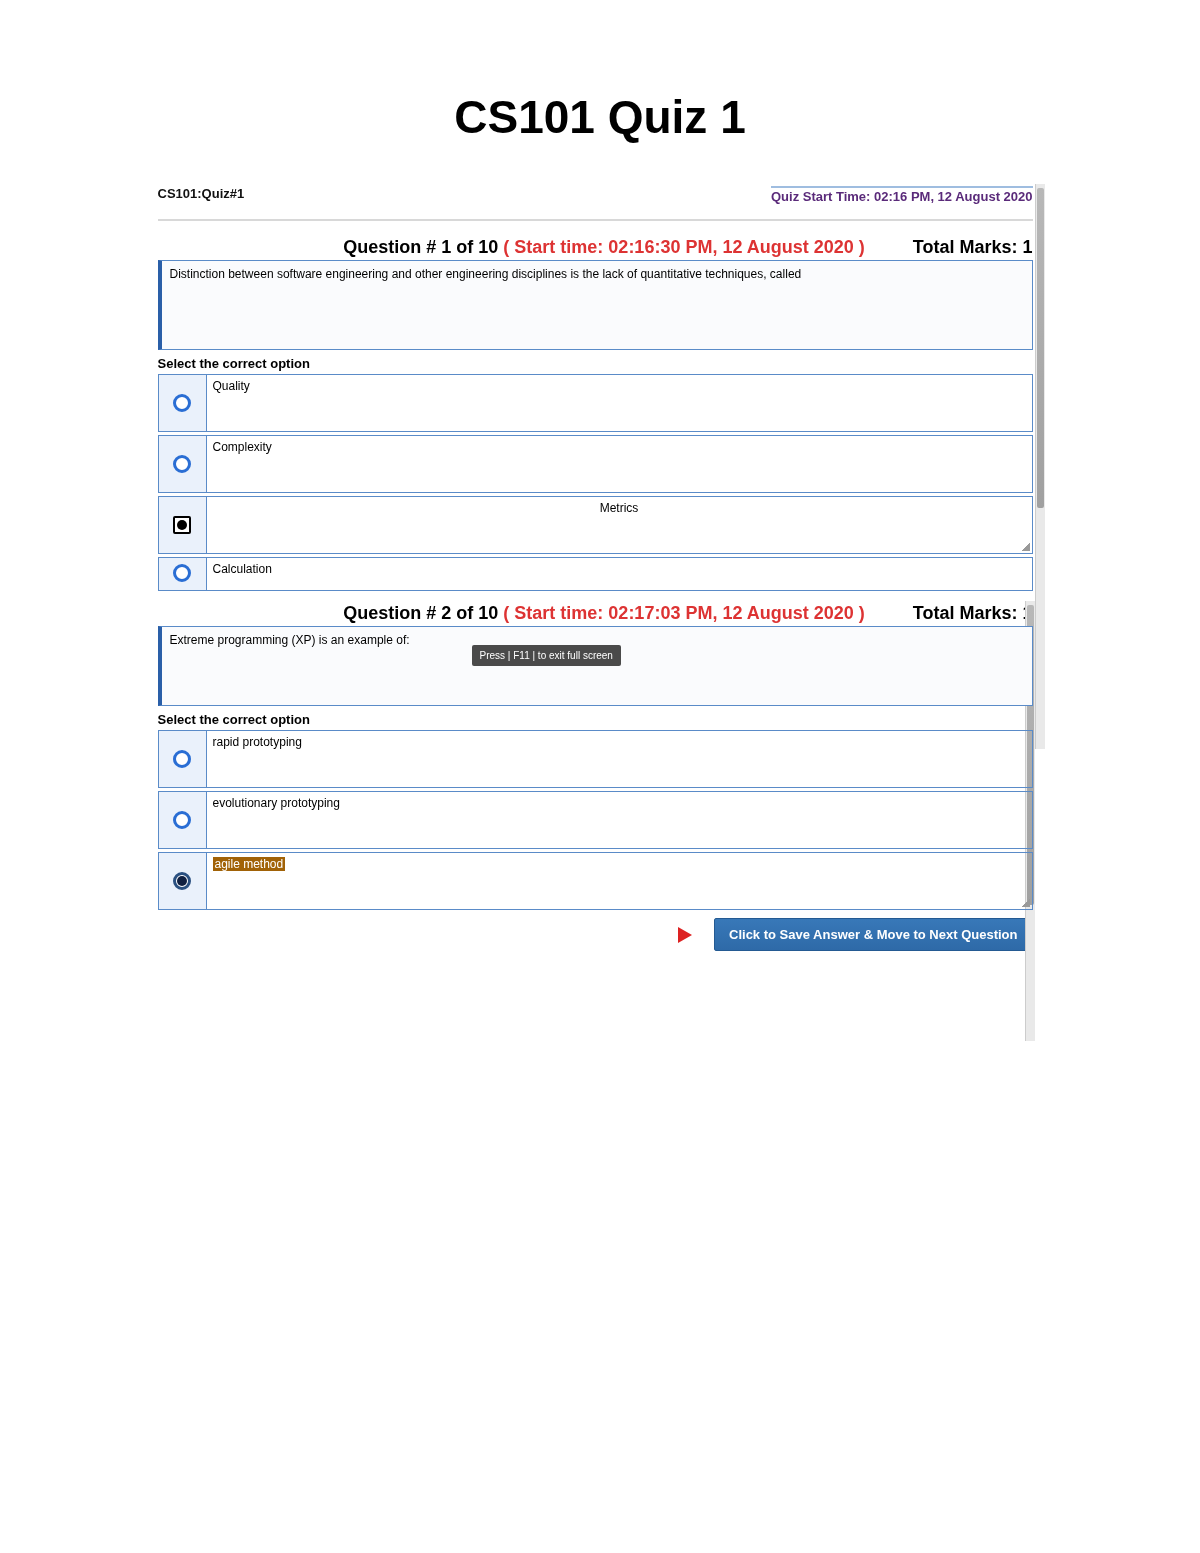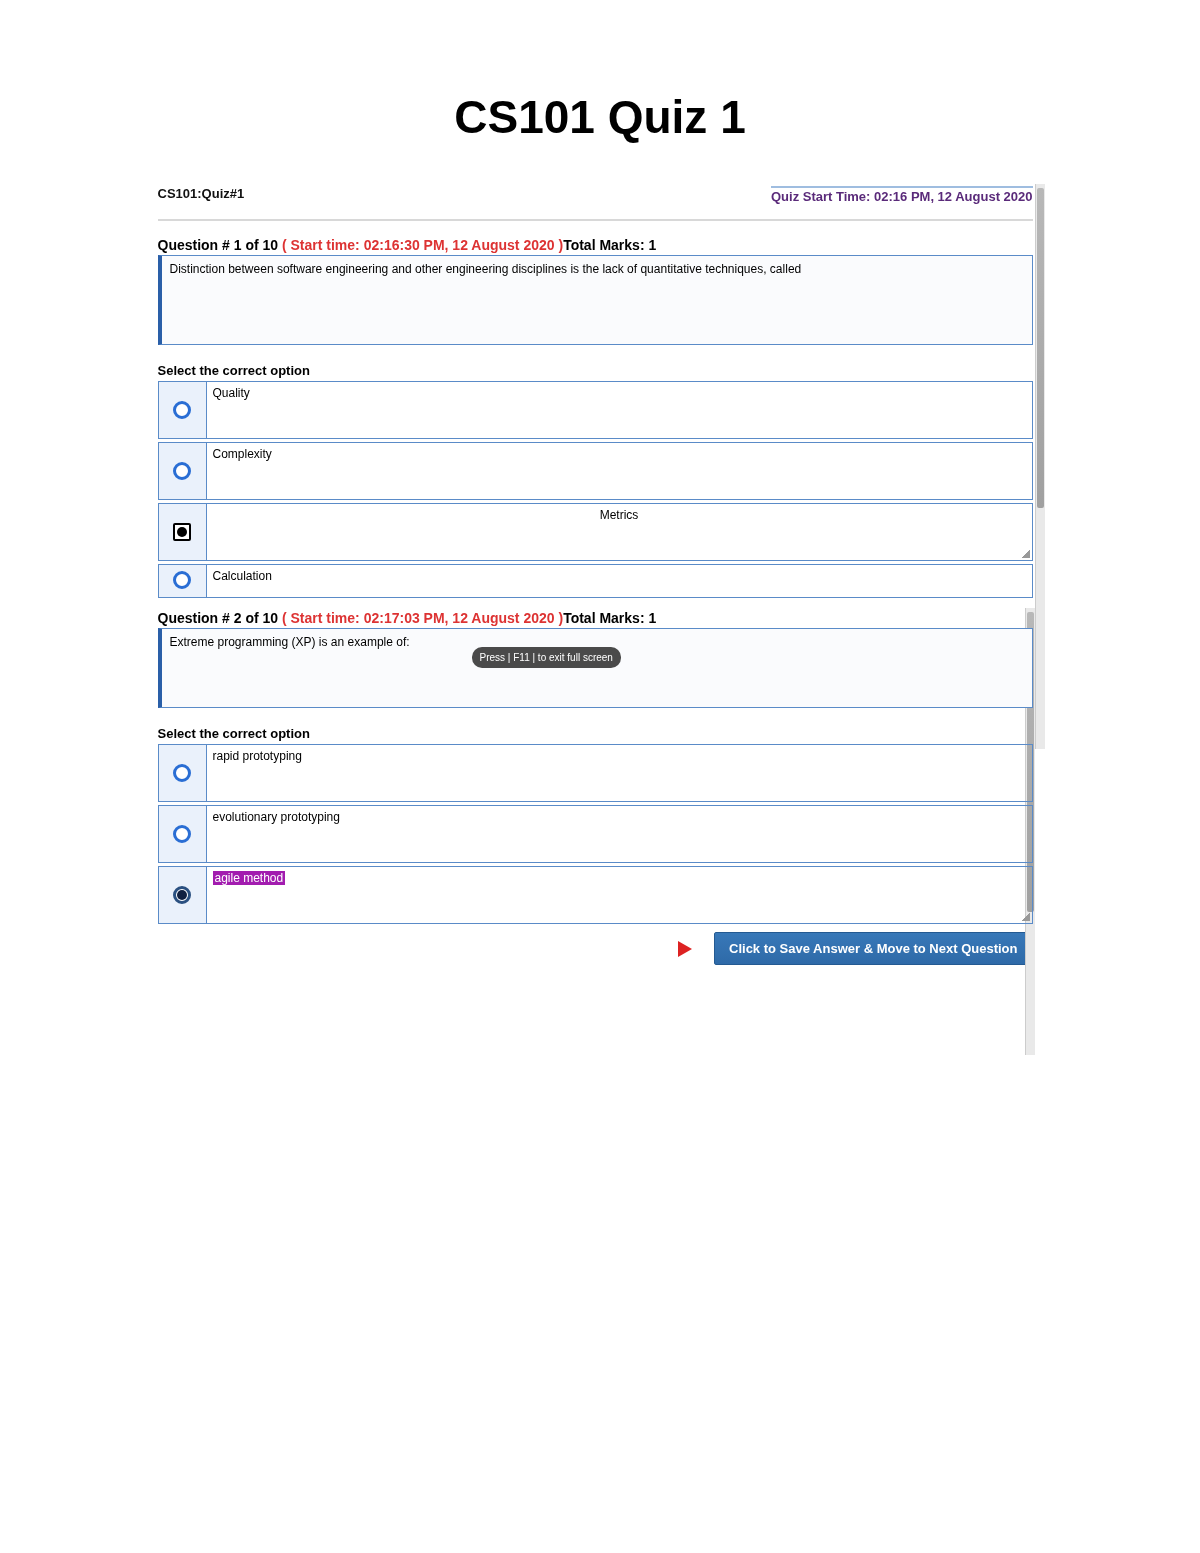--- a/index.html
+++ b/index.html
@@ -38,34 +38,35 @@
   }
   .header-right {
     font-weight: 700;
     color: #5a2a7a;
     border-top: 2px solid #9fbde0;
     padding-top: 1px;
   }
   .question-block { margin-bottom: 10px; }
   .q-header {
     display: flex;
-    justify-content: flex-start;
-    font-weight: 700;
-    font-size: 14px;
+    justify-content: flex-end;
+    font-weight: 700;
+    font-size: 18px;
     padding: 2px 0;
+    gap: 48px;
   }
   .q-header .start { color: #d33; font-weight: 700; }
   .q-body {
     border: 1px solid #5a8bc8;
     border-left: 4px solid #2a5fa8;
     background: #fafbfd;
     padding: 6px 8px 6px 8px;
     min-height: 90px;
     font-size: 12px;
-    margin-bottom: 18px;
+    margin-bottom: 6px;
   }
   .select-label {
     font-weight: 700;
     font-size: 13px;
     margin: 2px 0 3px 0;
   }
   .option-row {
     display: flex;
     border: 1px solid #5a8bc8;
     margin-bottom: 3px;
@@ -114,21 +115,21 @@
     border:3px solid #2a5080;
   }
   .opt-text-cell {
     flex: 1;
     padding: 4px 6px;
     font-size: 12px;
     position: relative;
     z-index:1;
   }
   .opt-highlight {
-    background: #a21caf;
+    background: #a16207;
     color: #fff;
     padding: 0 2px;
   }
   .scrollbar-r {
     position: absolute;
     right: -2px; top: 0; bottom: 0;
     width: 10px;
     background: #e9e9e9;
     border-left: 1px solid #ccc;
   }
@@ -159,21 +160,21 @@
     border:1px solid #245a92;
     border-radius:2px;
     cursor:pointer;
   }
   .overlay-tip {
     position:absolute;
     background:#4a4a4a;
     color:#fff;
     font-size:10px;
     padding:5px 8px;
-    border-radius:10px;
+    border-radius:2px;
     z-index:5;
   }
   .corner-handle {
     position:absolute;right:2px;bottom:2px;
     width:8px;height:8px;
     background:linear-gradient(135deg,transparent 50%,#999 50%);
   }
   .short-opt { min-height: 34px; }
   .short-opt .radio-cell { align-items: flex-start; padding-top:6px;}
 </style>

